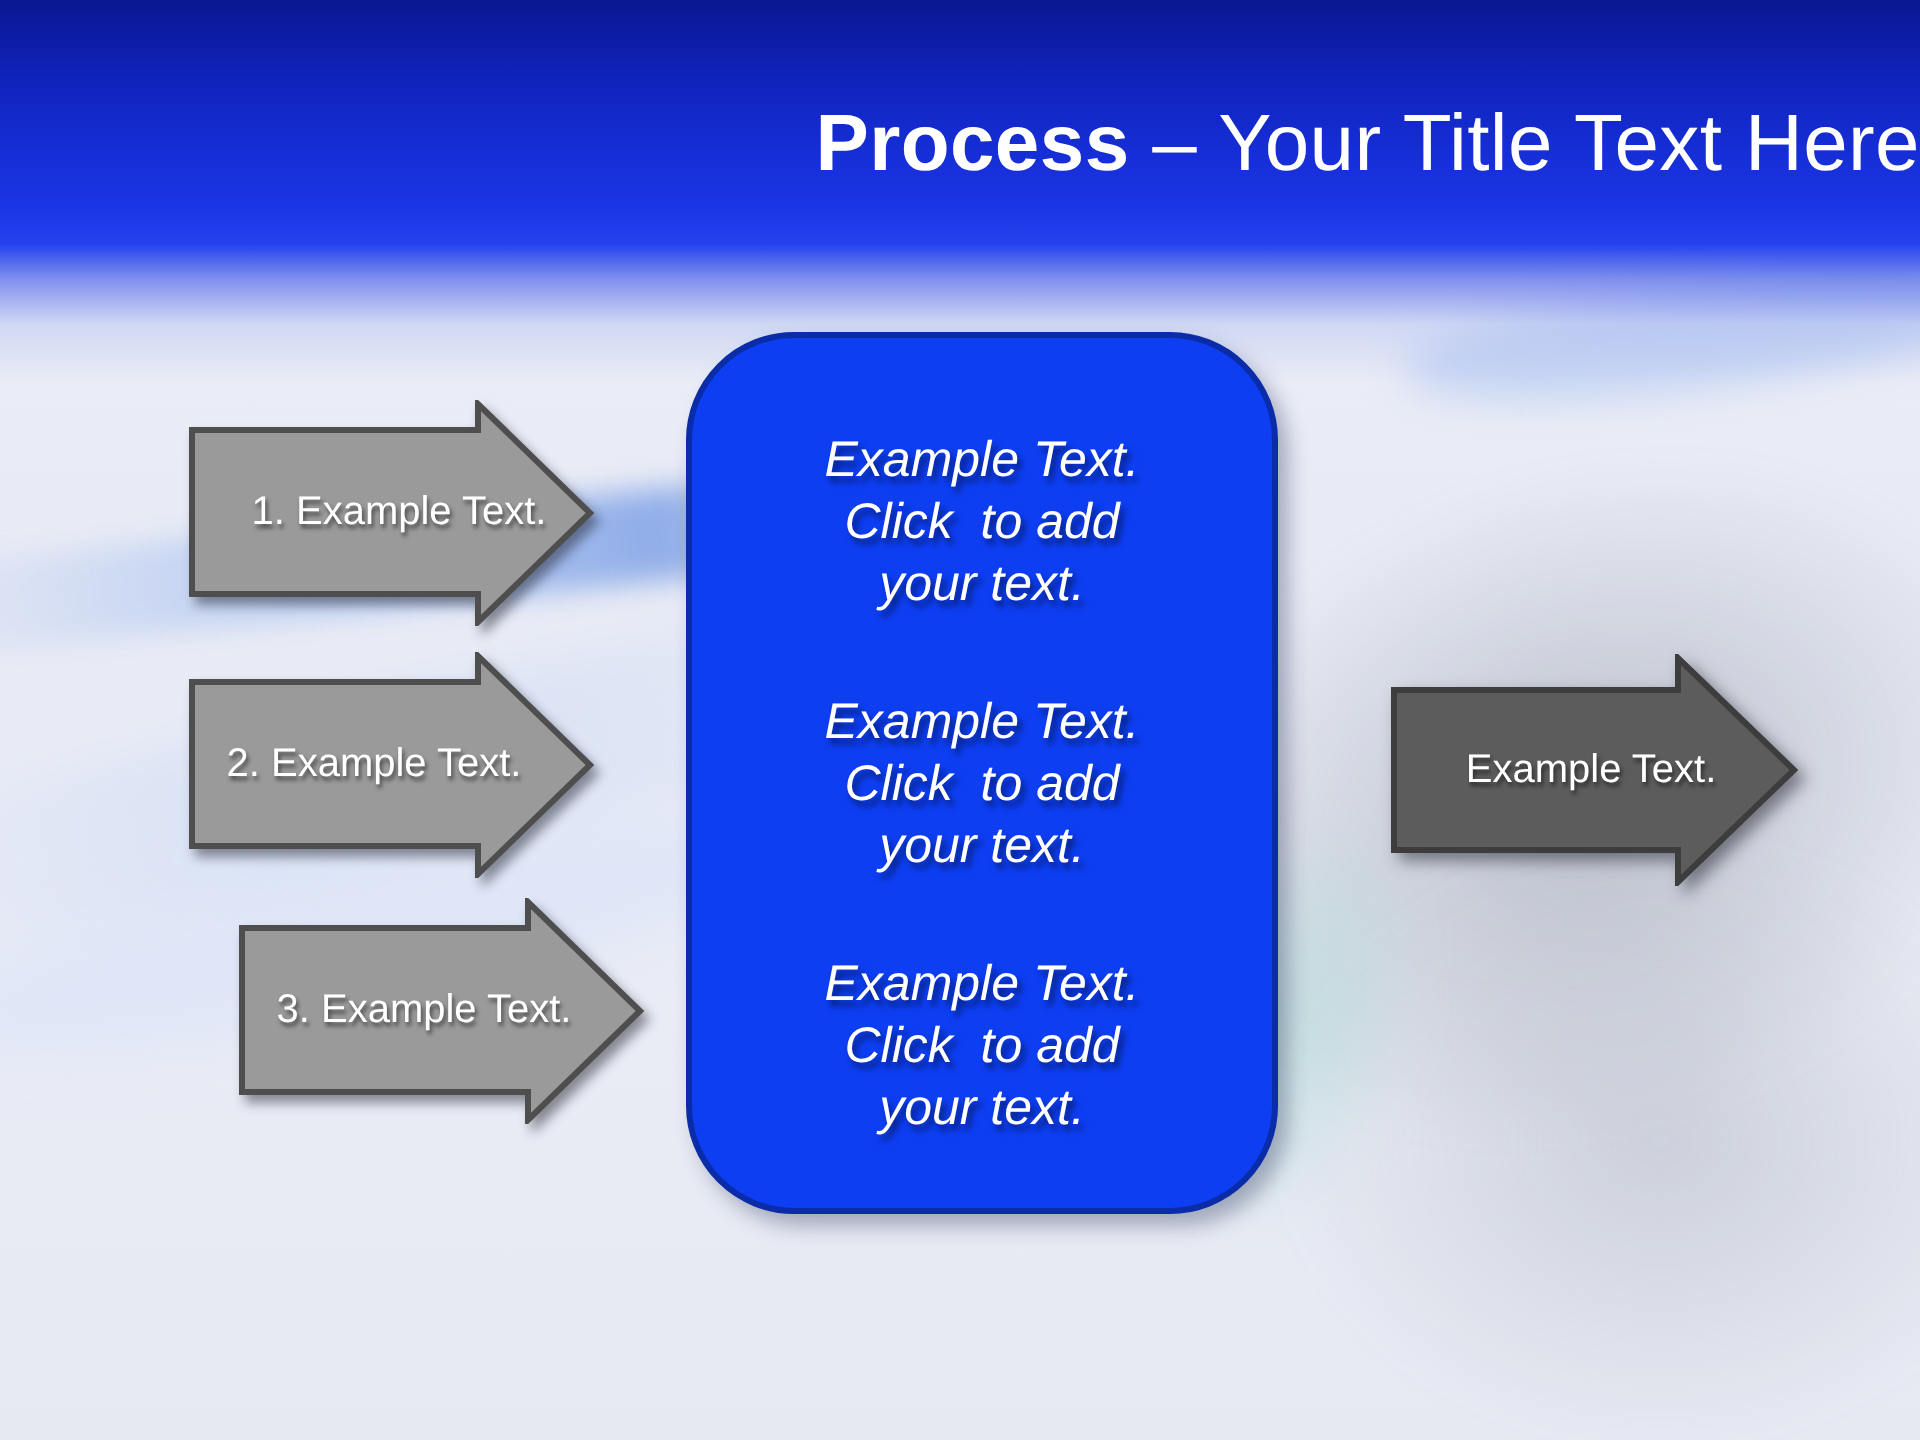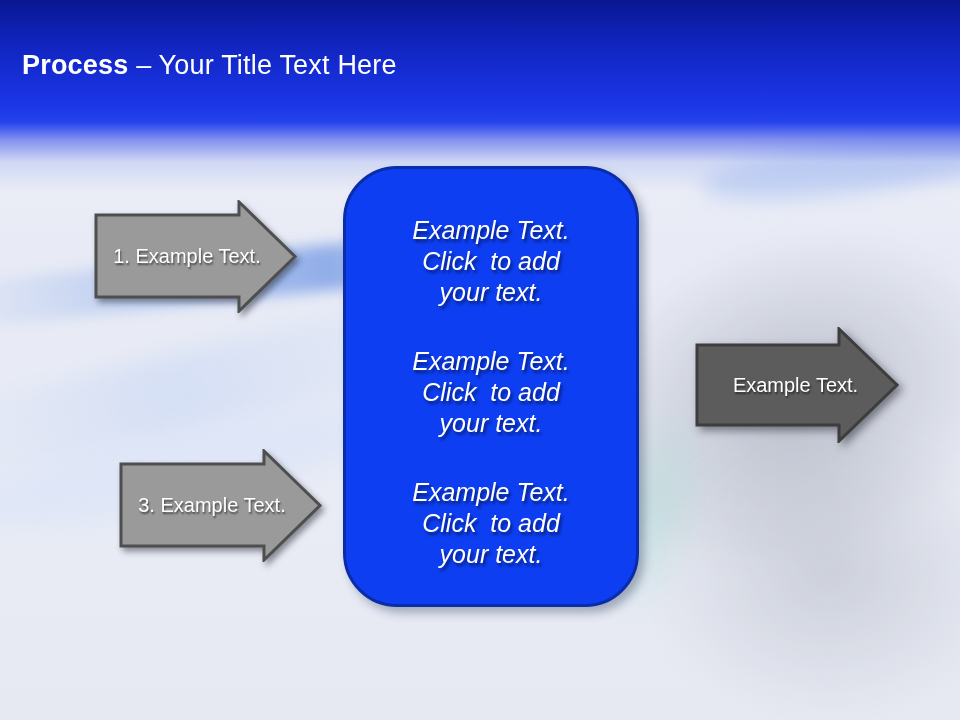--- a/index.html
+++ b/index.html
@@ -28,21 +28,21 @@
     background:radial-gradient(closest-side,rgba(150,210,200,.42),rgba(150,210,200,0));filter:blur(11px);}
   
   .header{
     position:absolute;left:0;top:0;width:960px;height:200px;z-index:2;
     background:linear-gradient(180deg,
       #0a1792 0%,#0f22b8 18%,#152cd2 35%,#1b36e6 52%,#2542ee 61%,
       rgba(90,110,235,.72) 70%,rgba(170,185,240,.42) 81%,rgba(233,237,247,0) 96%);
   }
   .title{
     position:absolute;left:0;top:50px;width:960px;padding-left:22px;box-sizing:border-box;
-    text-align:left;color:#fff;font-size:27px;letter-spacing:.2px;
+    text-align:right;color:#fff;font-size:40px;letter-spacing:.2px;
   }
   .title .bold{font-weight:700;}
   
   .shape{position:absolute;z-index:3;}
   .arrow-wrap{width:204px;height:113px;}
   .arrow-wrap svg{position:absolute;left:0;top:0;filter:drop-shadow(3px 4px 3px rgba(25,28,40,.48));}
   .arrow-label{
     position:absolute;inset:0;display:flex;align-items:center;justify-content:center;
     color:#fff;font-size:20px;text-shadow:1px 2px 2px rgba(0,0,0,.55);white-space:pre;
   }
@@ -72,27 +72,33 @@
   <div class="wisp wisp-blue-band"></div>
   <div class="wisp wisp-top-right"></div>
   <div class="wisp wisp-gray-swirl"></div>
   <div class="wisp wisp-gray-swirl2"></div>
   <div class="wisp wisp-teal"></div>
 
   <div class="header">
     <div class="title"><span class="bold">Process</span><span> – Your Title Text Here</span></div>
   </div>
 
-  <div class="shape arrow-wrap" style="left:94px;top:200px;">
+  <div class="shape arrow-wrap" style="left:94px;top:200px;padding-left:25px;">
     <svg width="204" height="113" viewBox="0 0 204 113">
       <polygon points="2,15 145,15 145,2 201,56.5 145,111 145,97 2,97" fill="#9a9a9a" stroke="#4e4e4e" stroke-width="3"></polygon>
     </svg>
     <div class="arrow-label"><span class="nudge">1. Example Text.</span></div>
   </div>
 
+  <div class="shape arrow-wrap" style="left:94px;top:326px;">
+    <svg width="204" height="113" viewBox="0 0 204 113">
+      <polygon points="2,15 145,15 145,2 201,56.5 145,111 145,97 2,97" fill="#9a9a9a" stroke="#4e4e4e" stroke-width="3"></polygon>
+    </svg>
+    <div class="arrow-label"><span class="nudge">2. Example Text.</span></div>
+  </div>
 
   <div class="shape arrow-wrap" style="left:94px;top:449px;margin-left:25px;">
     <svg width="204" height="113" viewBox="0 0 204 113">
       <polygon points="2,15 145,15 145,2 201,56.5 145,111 145,97 2,97" fill="#9a9a9a" stroke="#4e4e4e" stroke-width="3"></polygon>
     </svg>
     <div class="arrow-label"><span class="nudge">3. Example Text.</span></div>
   </div>
 
   <div class="shape center-panel">
     <div class="text-block">

